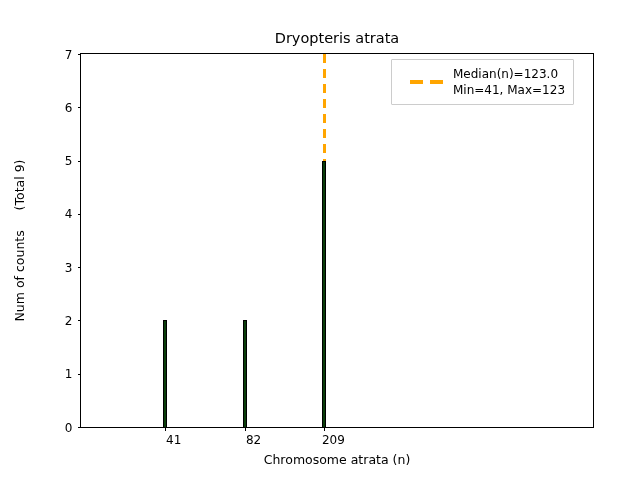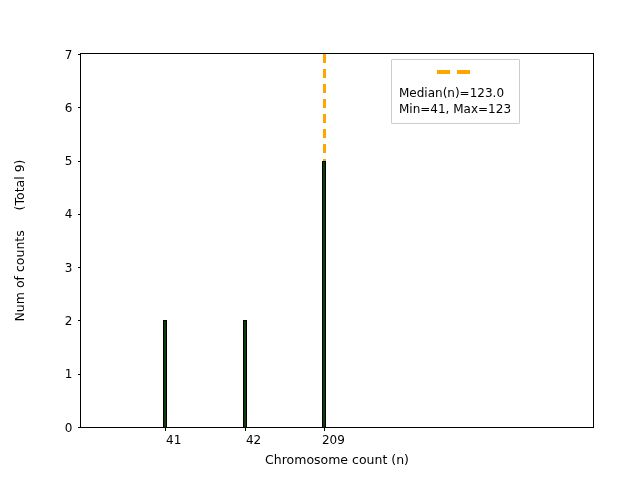--- a/index.html
+++ b/index.html
@@ -148,25 +148,24 @@
 
   
   #legend {
     position: absolute;
     left: 391px;
     top: 59px;
     box-sizing: border-box;
     border: 1px solid #cccccc;
     background: #ffffff;
     border-radius: 1px;
-    padding: 6px 8px 6px 7px;
+    padding: 6px 8px 6px 18px;
     display: flex;
     align-items: center;
     gap: 7px;
-    flex-direction: column;
   }
   #legend-sample {
     flex: 0 0 auto;
     width: 36px;
     height: 12px;
     position: relative;
   }
   #legend-sample .dash {
     position: absolute;
     top: 4px;
@@ -182,20 +181,21 @@
     white-space: nowrap;
   }
   #legend-text div { display: block; }
   #legend-line2 { text-align: right; }
 </style>
 </head>
 <body>
 
 <div id="figure">
 
+  <div id="chart-title">Dryopteris atrata</div>
 
   <div id="plot-area">
     <div id="plot-inner">
         <div id="median-line" style="left: 243.346px;"></div>
         <div class="bar" style="left: 81.711px; width: 4px; height: 106.571px; background: rgb(10, 61, 10);"></div>
         <div class="bar" style="left: 161.529px; width: 4px; height: 106.571px; background: rgb(10, 61, 10);"></div>
         <div class="bar" style="left: 241.346px; width: 4px; height: 266.429px; background: rgb(10, 61, 10);"></div>
       </div>
   <div class="ytick" style="top: 373px;">
         <span class="ytick-label">0</span>
@@ -218,28 +218,28 @@
       <div class="ytick" style="top: 53.2857px;">
         <span class="ytick-label">6</span>
       </div>
       <div class="ytick" style="top: 0px;">
         <span class="ytick-label">7</span>
       </div>
       <div class="xtick" style="left: 83.711px;">
         <span class="xtick-label">41</span>
       </div>
       <div class="xtick" style="left: 163.529px;">
-        <span class="xtick-label">42</span>
+        <span class="xtick-label">82</span>
       </div>
       <div class="xtick" style="left: 243.346px;">
         <span class="xtick-label">209</span>
       </div>
     </div>
 
-  <div id="xlabel">Chromosome count (n)</div>
+  <div id="xlabel">Chromosome atrata (n)</div>
   <div id="ylabel">Num of counts     (Total 9)</div>
 
   <div id="legend">
     <span id="legend-sample">
       <span class="dash d1"></span>
         <span class="dash d2"></span>
     </span>
     <span id="legend-text">
       <div id="legend-line1">Median(n)=123.0</div>
       <div id="legend-line2">Min=41, Max=123</div>

